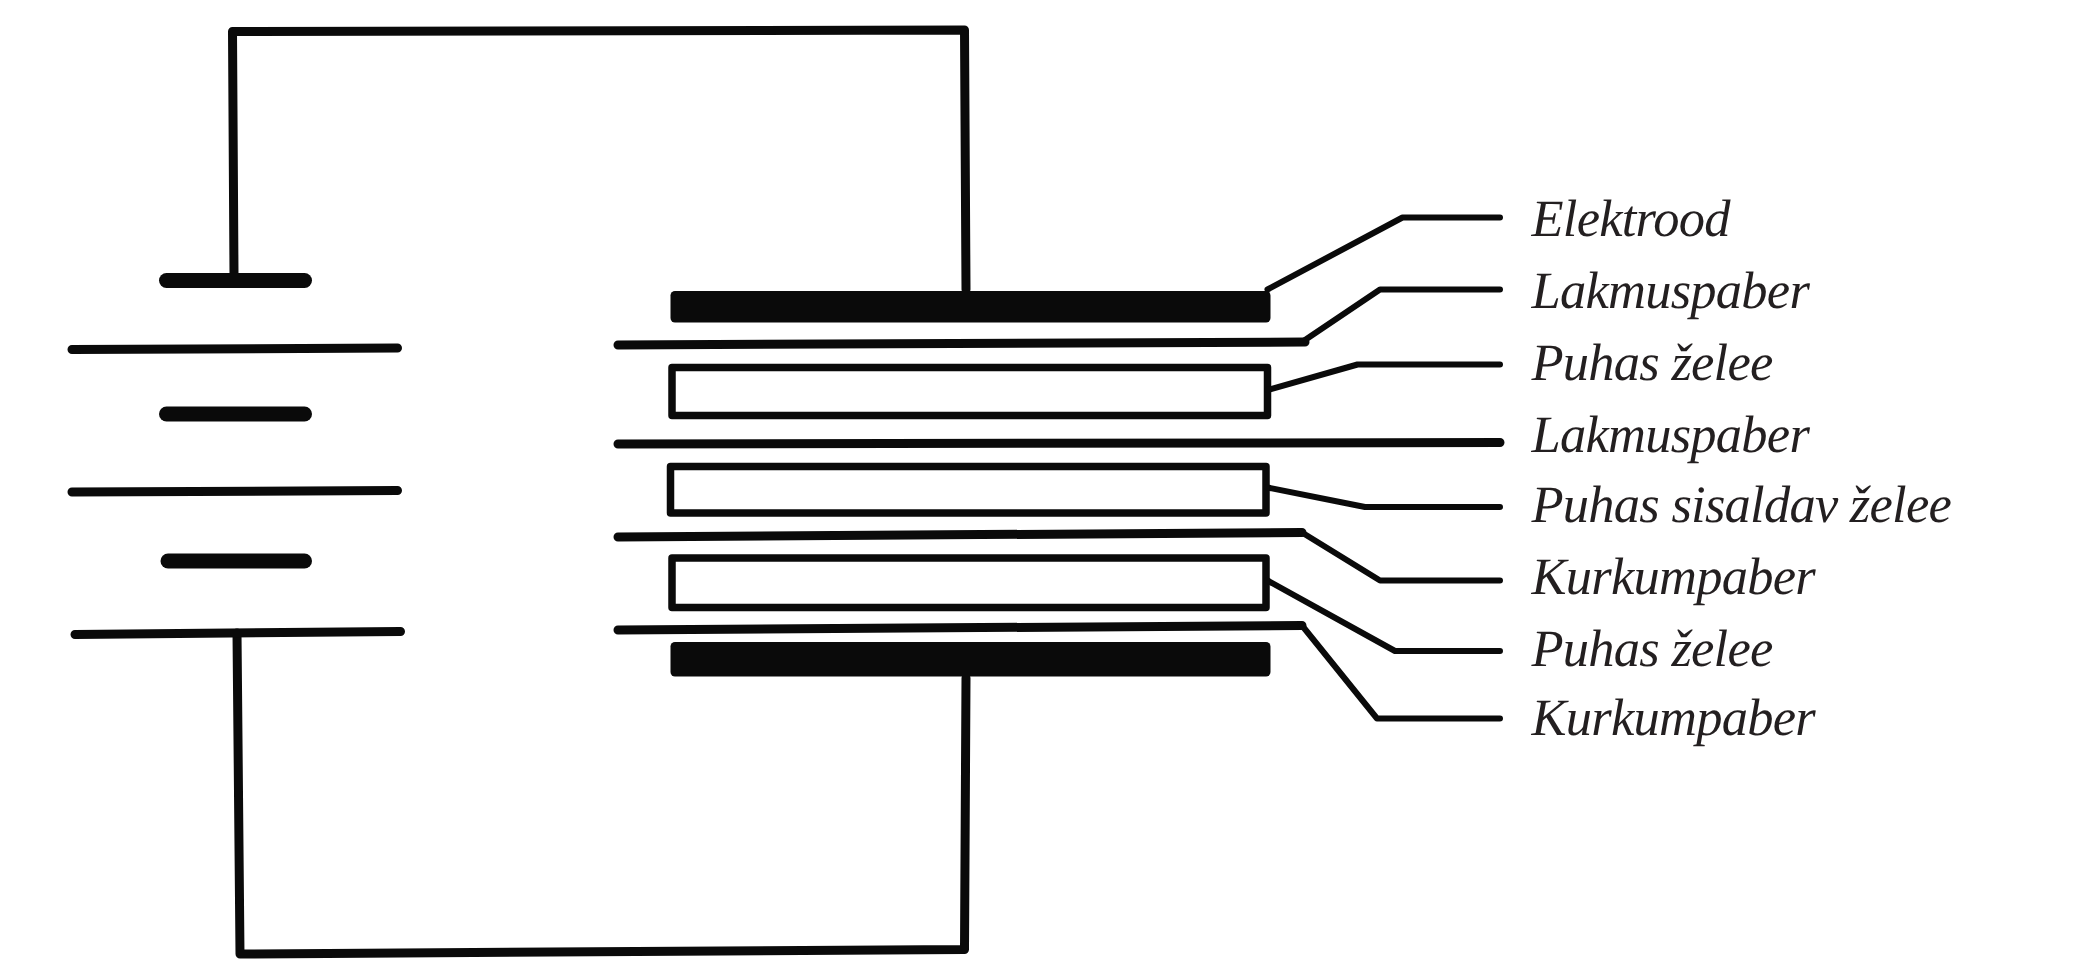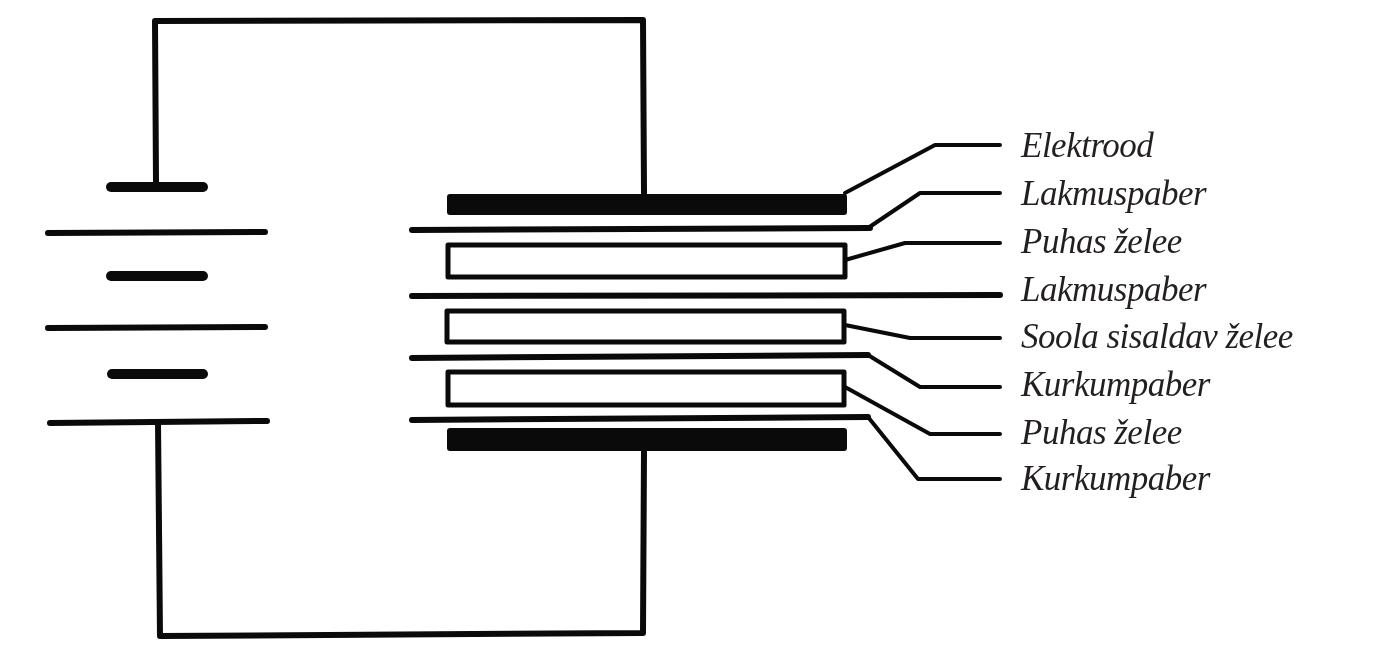--- a/index.html
+++ b/index.html
@@ -56,17 +56,17 @@
         <polyline points="845,387 930,434 1000,434"></polyline>
         <polyline points="868,417 918,479 1000,479"></polyline>
       </g>
     </g>
   </svg>
 
   <div class="label" style="top:126px">Elektrood</div>
   <div class="label" style="top:174px">Lakmuspaber</div>
   <div class="label" style="top:222px">Puhas želee</div>
   <div class="label" style="top:270px">Lakmuspaber</div>
-  <div class="label" style="top:317px">Soola sisaldav želee</div>
+  <div class="label" style="top:317px">Puhas sisaldav želee</div>
   <div class="label" style="top:365px">Kurkumpaber</div>
   <div class="label" style="top:413px">Puhas želee</div>
   <div class="label" style="top:459px">Kurkumpaber</div>
 </div>
 
 </body></html>

